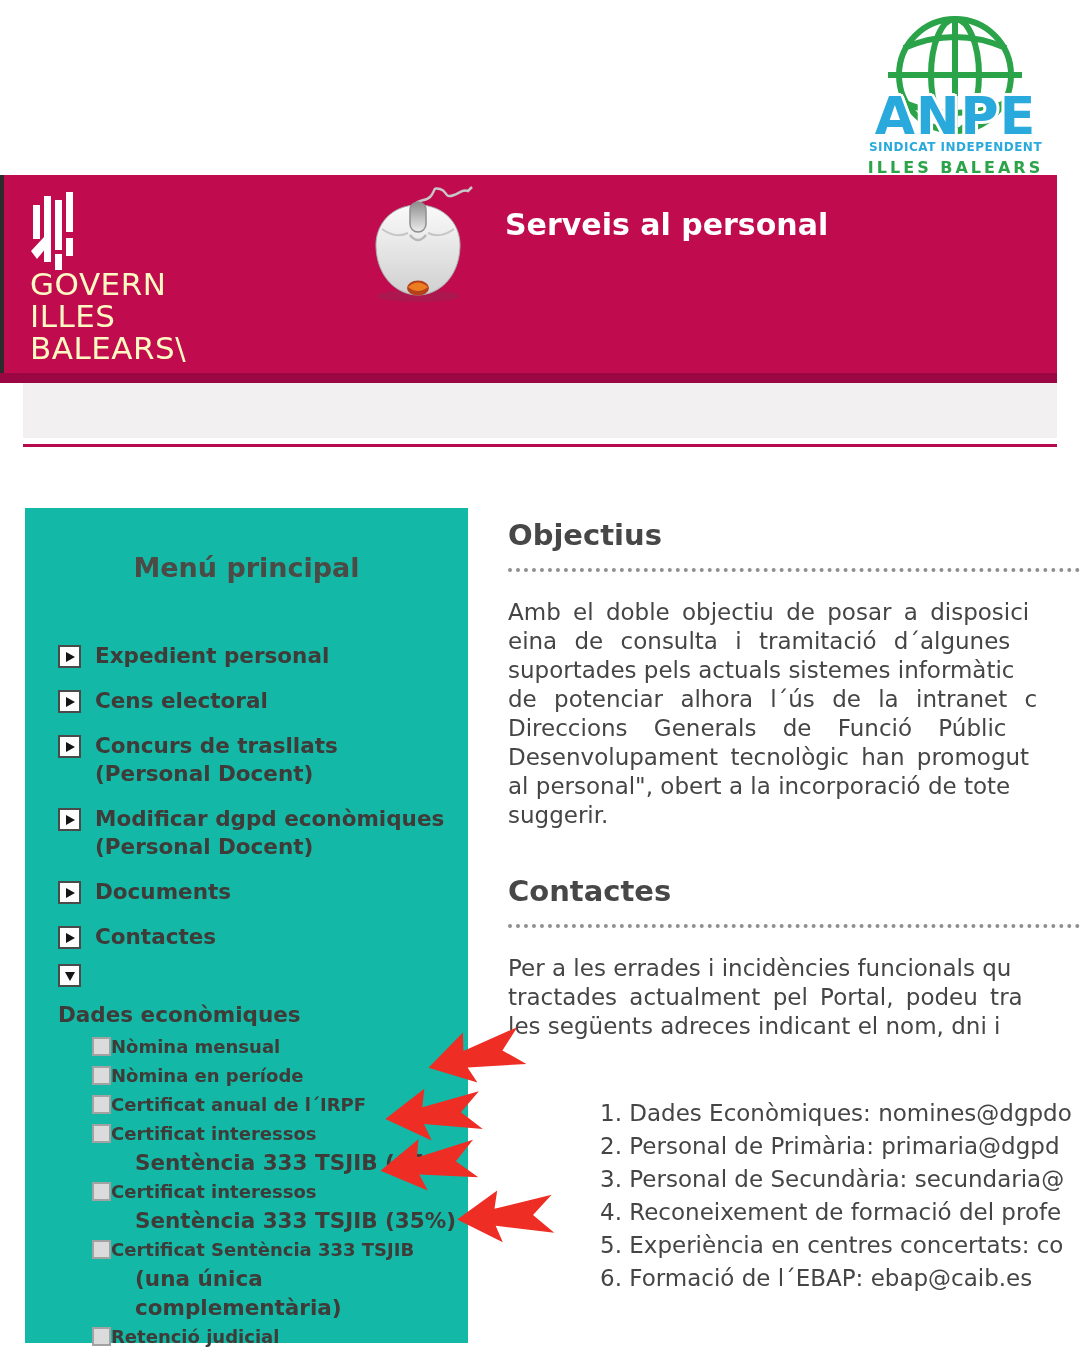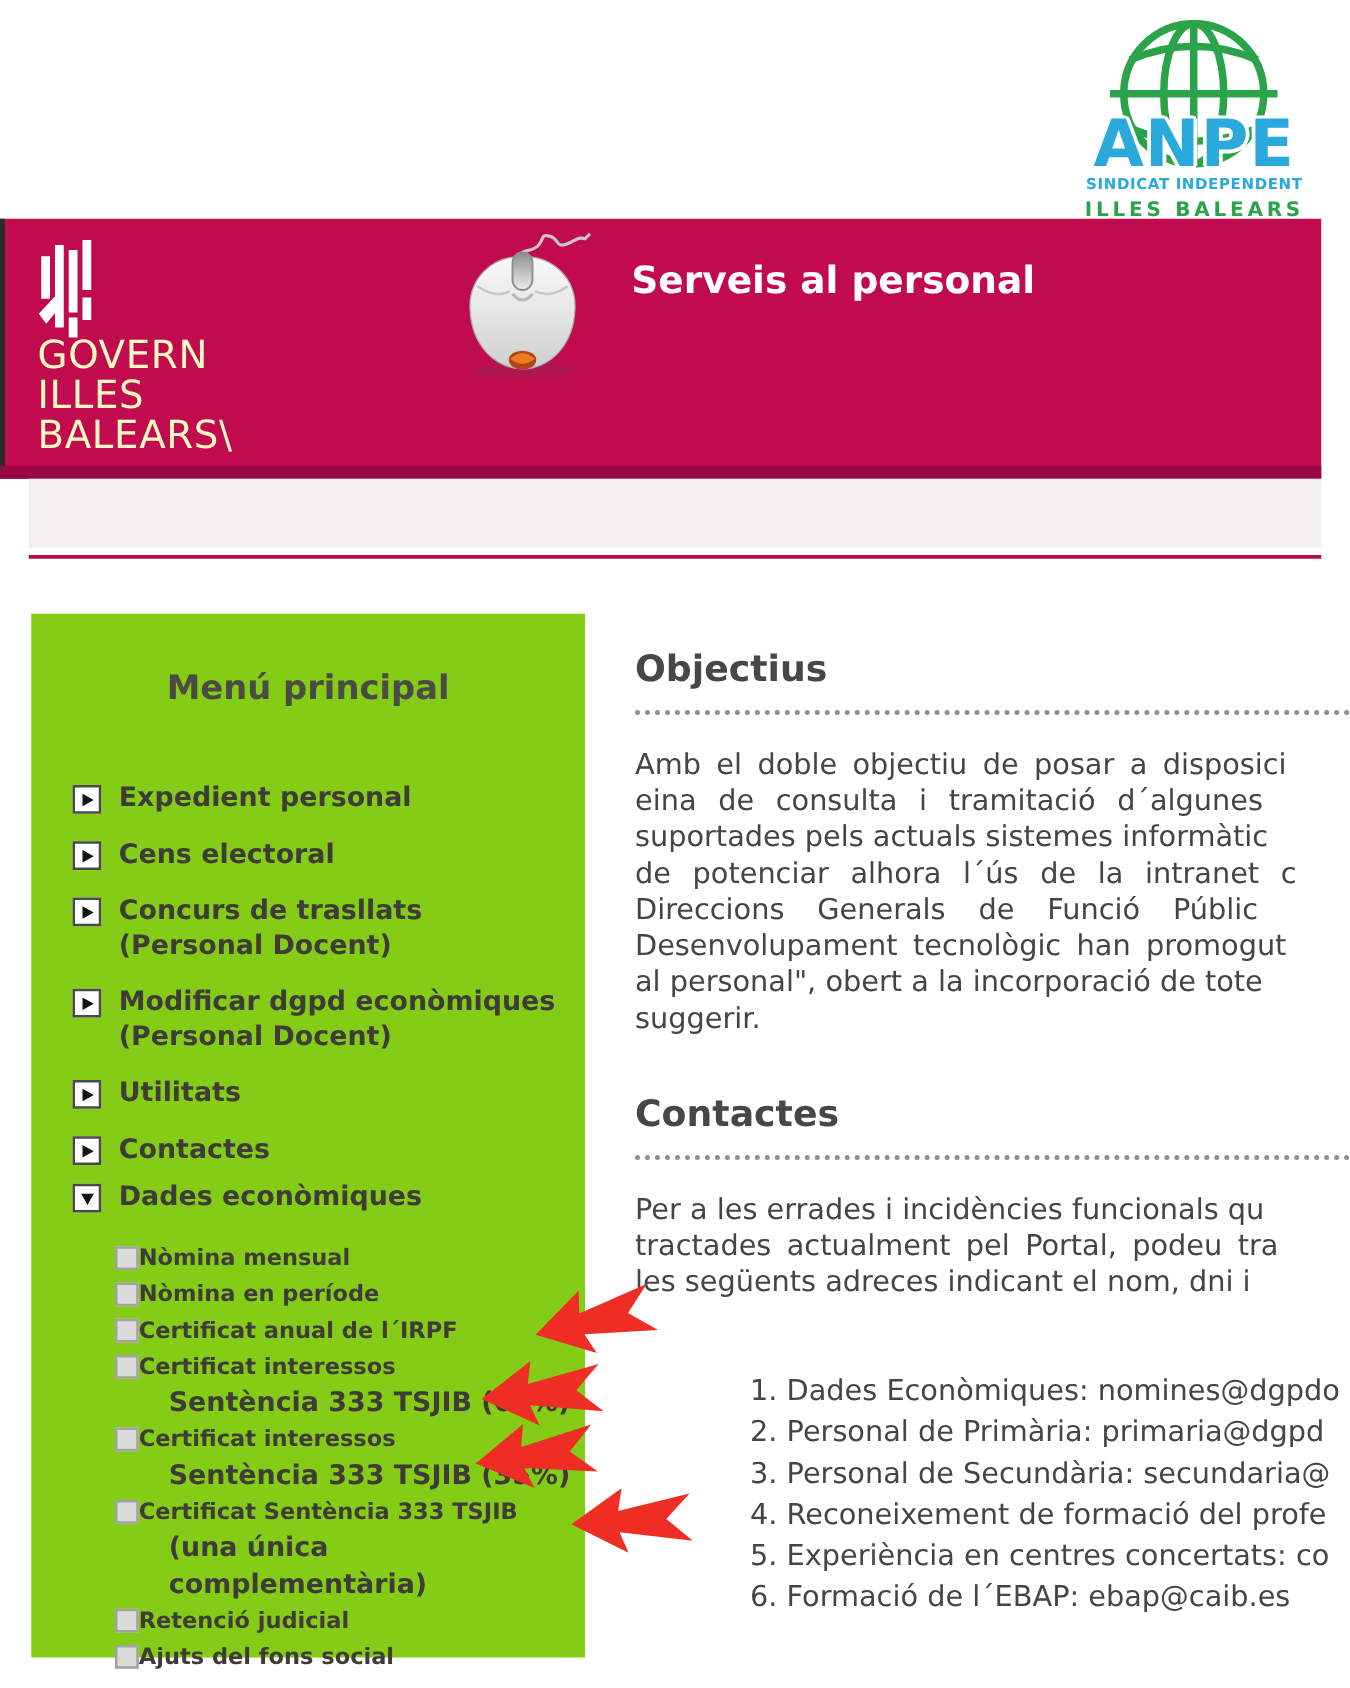--- a/index.html
+++ b/index.html
@@ -25,26 +25,26 @@
   .gov-text{position:absolute;left:30px;top:93px;color:#fef9c3;font-size:31px;line-height:32px;
     font-weight:500;letter-spacing:.5px;}
   .mouse{position:absolute;left:352px;top:8px;}
   .hdr-title{position:absolute;left:505px;top:32px;color:#ffffff;font-size:30px;font-weight:bold;}
 
   
   .greybar{position:absolute;left:23px;top:383px;width:1034px;height:55px;background:#F2F0F1;}
   .rule{position:absolute;left:23px;top:444px;width:1034px;height:3px;background:#B50A4C;}
 
   
-  .sidebar{position:absolute;left:25px;top:491px;width:443px;height:835px;background:#84cc16;}
+  .sidebar{position:absolute;left:25px;top:508px;width:443px;height:835px;background:#14b8a6;}
   .menu-title{padding-top:44px;text-align:center;font-size:27px;font-weight:bold;color:#4B4A45;}
   .menu{margin-top:59px;padding-left:33px;color:#3E3B38;}
   .mi{display:flex;gap:14px;margin-bottom:17px;font-size:21.5px;line-height:28px;font-weight:600;}
   .mi.tight{margin-bottom:10px;}
-  .mi.last{margin-bottom:20px;}
+  .mi.last{margin-bottom:3px;flex-direction:column;}
   .mbox{width:19px;height:19px;border:2px solid #4A4A4A;background:#fdfdfd;flex:none;margin-top:3px;
     display:flex;align-items:center;justify-content:center;}
   .tri-r{width:0;height:0;border-left:9px solid #141414;border-top:5.5px solid transparent;border-bottom:5.5px solid transparent;margin-left:2px;}
   .tri-d{width:0;height:0;border-top:9px solid #141414;border-left:5.5px solid transparent;border-right:5.5px solid transparent;margin-top:2px;}
   .sub{display:flex;padding-left:34px;font-size:18px;line-height:29px;font-weight:600;}
   .sq{width:15px;height:15px;border:2px solid #A2A2A2;background:#DBDBDB;flex:none;margin-top:5px;}
   .sub2{padding-left:77px;font-size:21.5px;line-height:29px;font-weight:600;}
 
   
   .content{position:absolute;left:508px;top:518px;width:700px;}
@@ -164,21 +164,21 @@
             <span class="tri-r"></span>
           </span>
         <span><span>Modificar dgpd econòmiques</span><br>
           <span>(Personal Docent)</span></span>
       </div>
 
       <div class="mi">
         <span class="mbox">
             <span class="tri-r"></span>
           </span>
-        <span>Utilitats</span>
+        <span>Documents</span>
       </div>
 
       <div class="mi tight">
         <span class="mbox">
             <span class="tri-r"></span>
           </span>
         <span>Contactes</span>
       </div>
 
       <div class="mi last">

